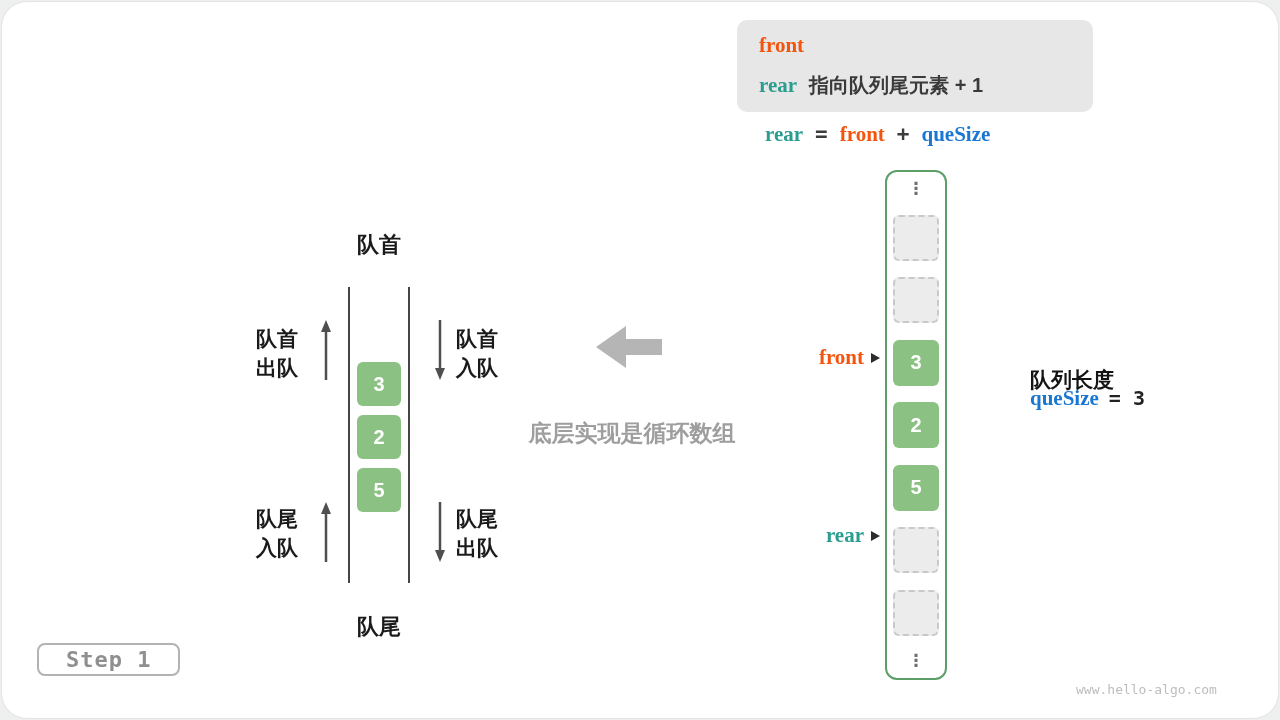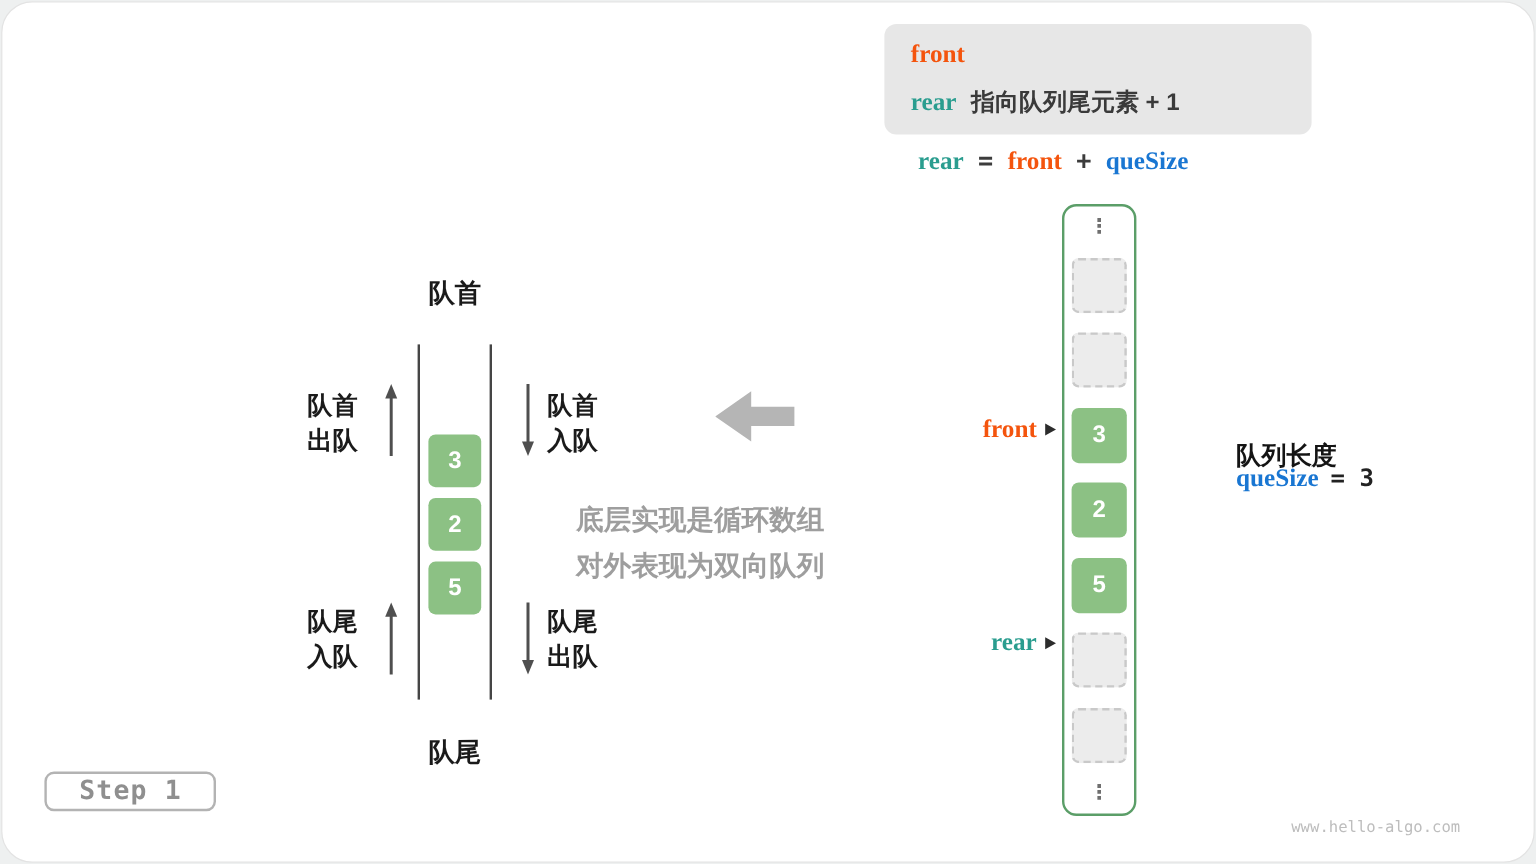--- a/index.html
+++ b/index.html
@@ -44,21 +44,21 @@
     font-size:20px;font-weight:700;
   }
   .side-note{
     position:absolute;font-size:21px;font-weight:700;color:#1a1a1a;
     line-height:29px;text-align:left;
   }
   .varrow{position:absolute;}
 
   
   .note{
-    position:absolute;left:478px;top:412px;width:304px;text-align:left;
+    position:absolute;left:478px;top:412px;width:304px;text-align:center;
     font-size:23px;font-weight:700;color:var(--note_gray,#9e9e9e);line-height:38px;
   }
 
   
   .array-box{
     position:absolute;left:883px;top:168px;width:62px;height:510px;box-sizing:border-box;
     border:2px solid var(--container_border,#5b9e68);border-radius:12px;background:#fff;
     display:flex;flex-direction:column;align-items:center;justify-content:space-between;
     padding:8px 0;
   }
@@ -169,21 +169,20 @@
     <div>队尾</div>
     <div>出队</div>
   </div>
 
   <svg style="position:absolute;left:594px;top:322px;color:var(--arrow_gray,#b5b5b5);" width="68" height="46">
     <polygon points="0,23 30,2 30,15 66,15 66,31 30,31 30,44" fill="currentColor"></polygon>
   </svg>
 
   <div class="note">
     <div>底层实现是循环数组</div>
-    <div>对外表现为双向队列</div>
   </div>
 
   <div class="array-box">
     <div class="ellipsis">⋮</div>
     <div class="acell" data-type="empty"></div>
     <div class="acell" data-type="empty"></div>
     <div class="acell" data-type="filled">3</div>
     <div class="acell" data-type="filled">2</div>
     <div class="acell" data-type="filled">5</div>
     <div class="acell" data-type="empty"></div>

